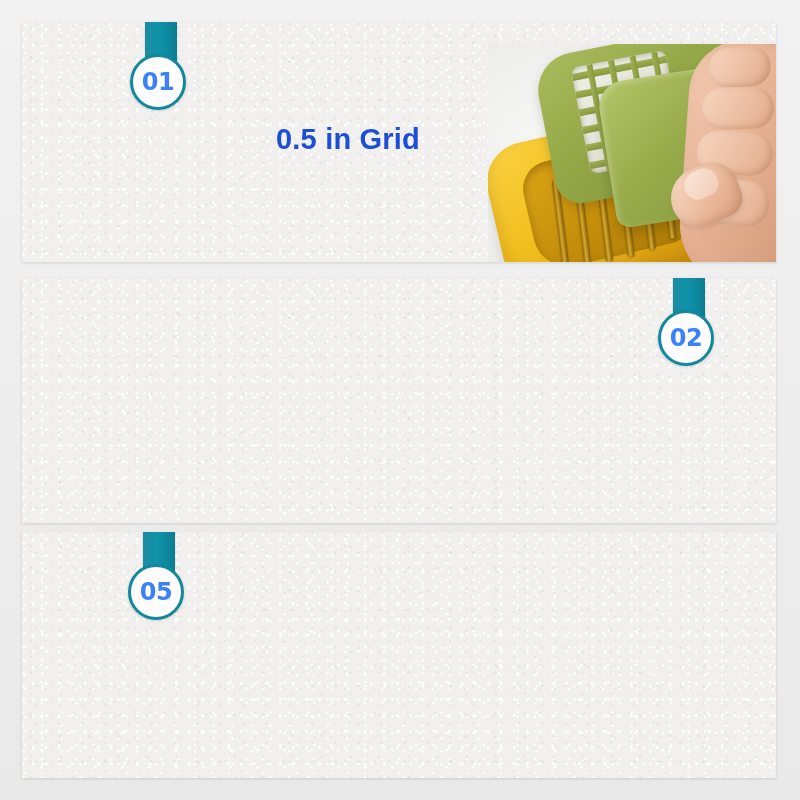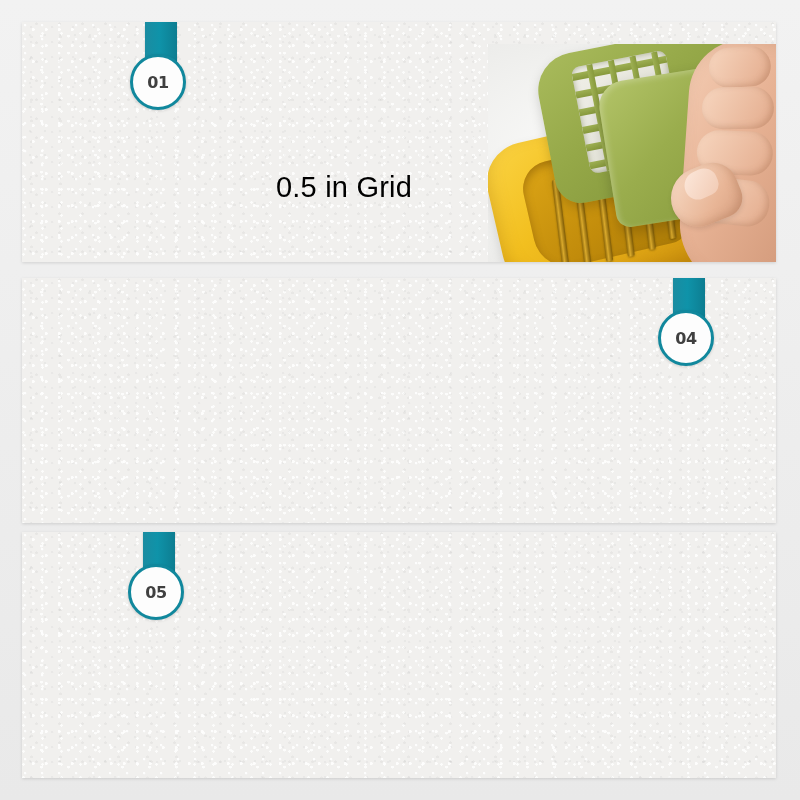--- a/index.html
+++ b/index.html
@@ -78,40 +78,39 @@
     background: #fdfdfd;
     border: 3px solid #11889d;
     box-sizing: border-box;
     display: flex;
     align-items: center;
     justify-content: center;
     box-shadow: 0 1px 3px rgba(0,0,0,.16);
   }
   .badge-num {
     font-family: "DejaVu Sans", sans-serif;
-    font-size: 16px;
+    font-size: 24px;
     font-weight: bold;
-    color: #404040;
+    color: #3b82f6;
     letter-spacing: -.5px;
     text-shadow: 0 1px 0 rgba(255,255,255,.8);
   }
   #badge-1 { left: 108px; }
   #badge-2 { left: 636px; }
   #badge-3 { left: 106px; }
 
   
   .text-block { position: absolute; z-index: 20; }
   .line-1 {
     font-size: 29px;
-    font-weight: 400;
-    color: #000000;
+    font-weight: 700;
+    color: #1d4ed8;
     letter-spacing: .2px;
     white-space: nowrap;
     line-height: 1.18;
-    margin-top: 48px;
   }
   .line-2 {
     font-size: 33px;
     font-weight: bold;
     color: #111111;
     letter-spacing: -.2px;
     white-space: nowrap;
     line-height: 1.18;
     margin-top: 4px;
   }
@@ -281,21 +280,21 @@
       </div>
     </div>
   </div>
 
   <div class="panel" id="panel-2">
     <div class="panel-texture"></div>
 
     <div class="badge" id="badge-2">
       <div class="badge-ribbon"></div>
       <div class="badge-circle">
-        <span class="badge-num">04</span>
+        <span class="badge-num">02</span>
       </div>
     </div>
   </div>
 
   <div class="panel" id="panel-3">
     <div class="panel-texture"></div>
 
     <div class="badge" id="badge-3">
       <div class="badge-ribbon"></div>
       <div class="badge-circle">

